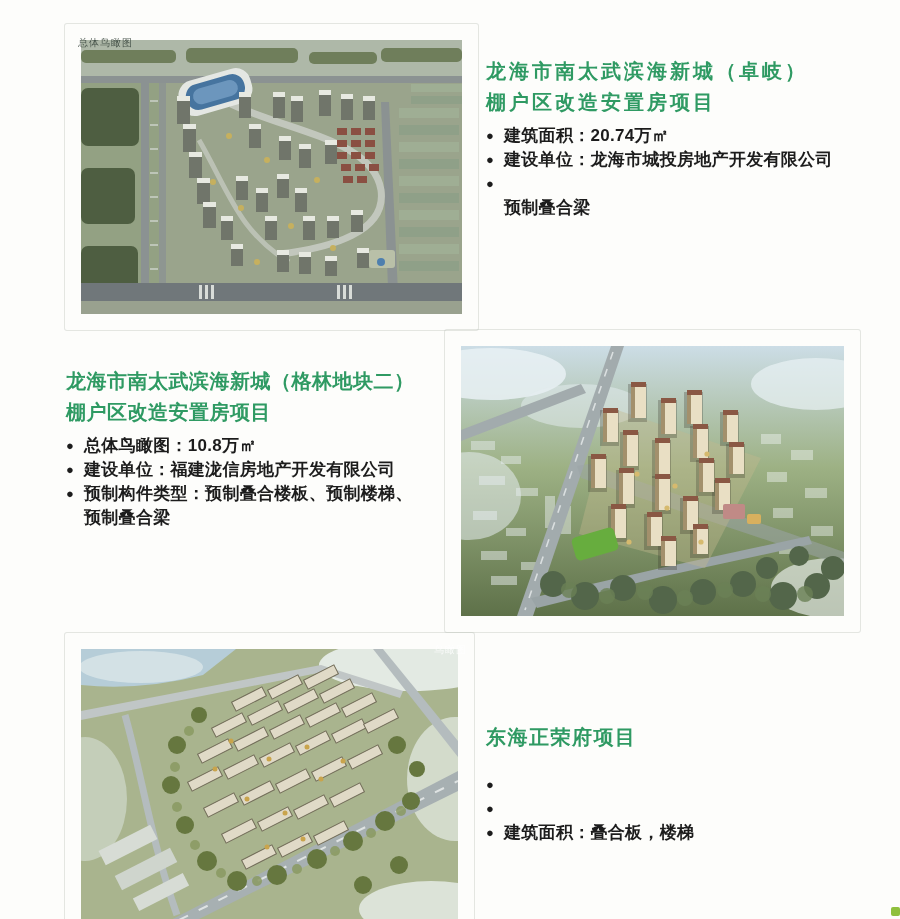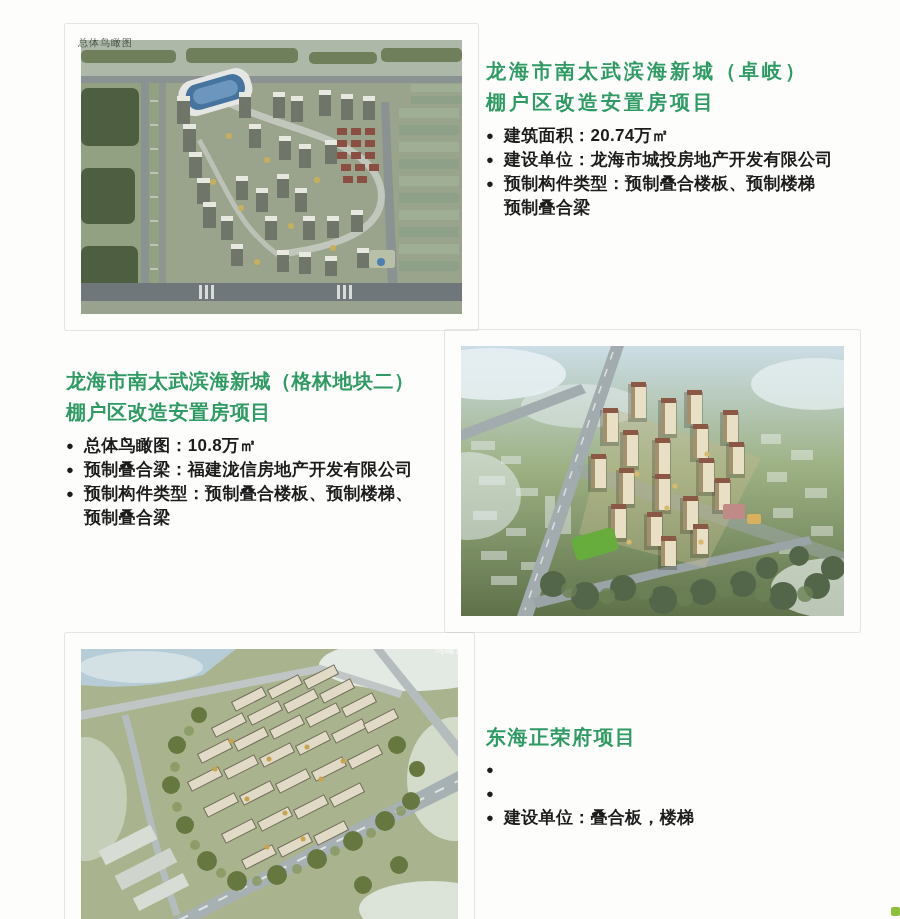--- a/index.html
+++ b/index.html
@@ -27,21 +27,21 @@
   #info-2{left:66px;top:366px;width:402px;}
   #info-3{left:486px;top:722px;width:400px;}
   .title{
     margin:0 0 6px 0;
     font-family:"Liberation Serif","DejaVu Serif",serif;
     font-weight:bold;color:#2f9a63;
     font-size:20px;line-height:31px;
   }
   #info-1 .title{letter-spacing:3px;}
   #info-2 .title{letter-spacing:.5px;}
-  #info-3 .title{letter-spacing:1.5px;margin-bottom:5px;}
+  #info-3 .title{letter-spacing:1.5px;margin-bottom:20px;}
   .title .tl{display:block;}
   .bullets{list-style:none;margin:0;padding:0;
     font-size:17px;font-weight:700;line-height:24px;color:#1c1c1c;letter-spacing:.3px;}
   .bullets li{display:flex;align-items:flex-start;}
   .mark{flex:0 0 18px;width:18px;font-size:13px;line-height:24px;}
 
   .corner-dot{position:absolute;left:891px;top:907px;width:9px;height:9px;
     background:#8fc03c;border-radius:2px;}
 </style>
 </head>
@@ -219,42 +219,41 @@
       <li>
         <span class="mark">●</span>
         <span>建筑面积：20.74万㎡</span>
       </li>
       <li>
         <span class="mark">●</span>
         <span>建设单位：龙海市城投房地产开发有限公司</span>
       </li>
       <li>
         <span class="mark">●</span>
-        <span>预制构件类型：预制叠合楼板、预制楼梯</span>
       </li>
       <li>
         <span class="mark"></span>
         <span>预制叠合梁</span>
       </li>
     </ul>
   </section>
 
   <section class="info" id="info-2">
     <h2 class="title">
       <span class="tl">龙海市南太武滨海新城（格林地块二）</span>
       <span class="tl">棚户区改造安置房项目</span>
     </h2>
     <ul class="bullets">
       <li>
         <span class="mark">●</span>
         <span>总体鸟瞰图：10.8万㎡</span>
       </li>
       <li>
         <span class="mark">●</span>
-        <span>预制叠合梁：福建泷信房地产开发有限公司</span>
+        <span>建设单位：福建泷信房地产开发有限公司</span>
       </li>
       <li>
         <span class="mark">●</span>
         <span>预制构件类型：预制叠合楼板、预制楼梯、</span>
       </li>
       <li>
         <span class="mark"></span>
         <span>预制叠合梁</span>
       </li>
     </ul>
@@ -544,19 +543,19 @@
     </h2>
     <ul class="bullets">
       <li>
         <span class="mark">●</span>
       </li>
       <li>
         <span class="mark">●</span>
       </li>
       <li>
         <span class="mark">●</span>
-        <span>建设单位：叠合板，楼梯</span>
+        <span>建筑面积：叠合板，楼梯</span>
       </li>
     </ul>
   </section>
 
   <div class="corner-dot"></div>
 </div>
 
 </body></html>

